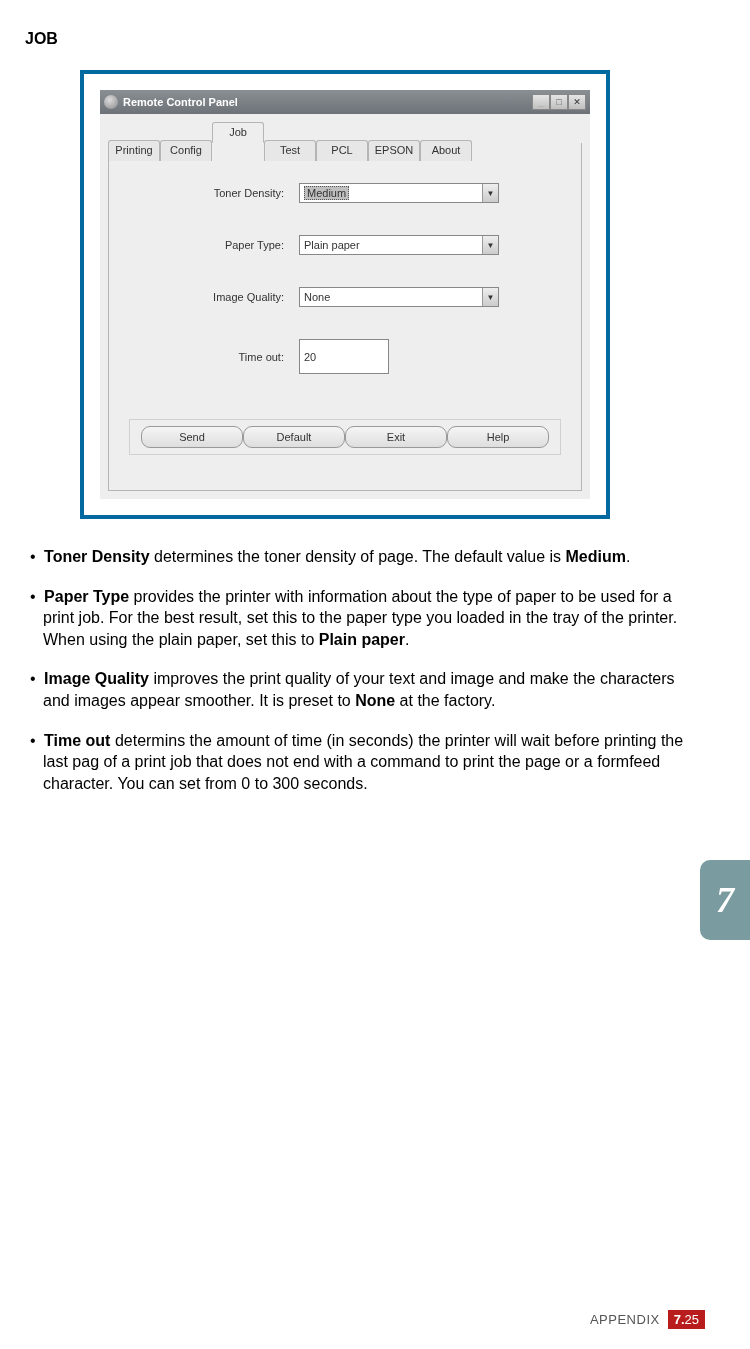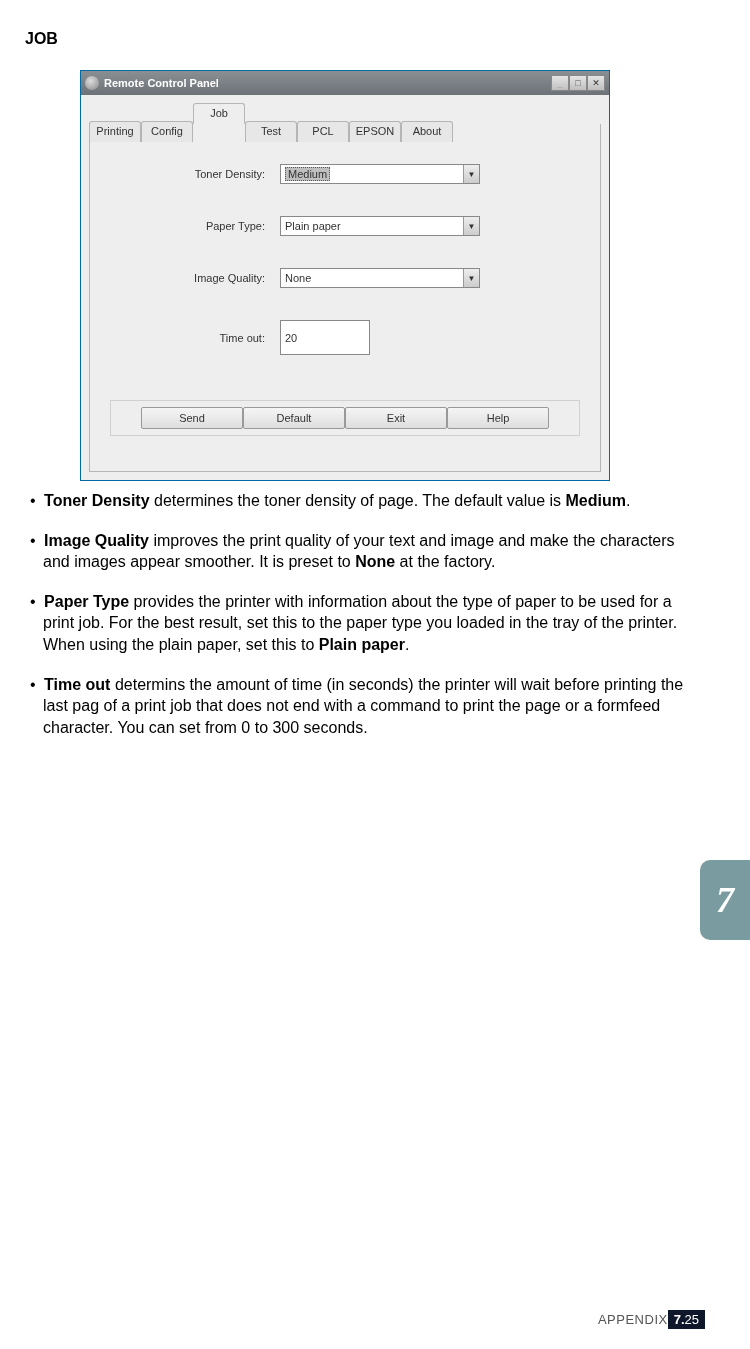--- a/index.html
+++ b/index.html
@@ -28,24 +28,24 @@
     .section-heading {
       font-weight: bold;
       margin: 30px 0 22px 0;
     }
     .intro-text {
       margin-bottom: 20px;
       line-height: 1.35;
     }
     
     .win-wrapper {
-      margin: 0 0 9px 55px;
+      margin: 0 0 27px 55px;
       width: 530px;
-      border: 1px solid #0369a1;
-      padding: 0;
+      border: 4px solid #0369a1;
+      padding: 16px;
       background: #fff;
     }
     .titlebar {
       background: linear-gradient(to bottom, #8a8f94, #6d7278);
       height: 24px;
       display: flex;
       align-items: center;
       padding: 0 4px;
       color: #fff;
       font-size: 11px;
@@ -179,21 +179,21 @@
       justify-content: center;
       gap: 0;
     }
     .btn {
       font-family: Tahoma, sans-serif;
       font-size: 11px;
       width: 102px;
       height: 22px;
       background: linear-gradient(to bottom, #f5f5f5, #dedede);
       border: 1px solid #999;
-      border-radius: 2px;
+      border-radius: 9px;
       text-align: center;
       line-height: 20px;
       color: #333;
     }
     
     .chapter-tab {
       position: absolute;
       right: 0;
       top: 860px;
       width: 50px;
@@ -209,29 +209,30 @@
       justify-content: center;
       border-radius: 10px 0 0 10px;
     }
     
     .page-footer {
       position: absolute;
       bottom: 20px;
       right: 45px;
       display: flex;
       align-items: center;
+      gap: 8px;
     }
     .footer-appendix {
       font-variant: small-caps;
       font-size: 13px;
       letter-spacing: 0.5px;
       color: #555;
     }
     .footer-box {
-      background: #0f172a;
+      background: #b91c1c;
       color: #fff;
       padding: 2px 6px;
       font-size: 13px;
       font-weight: bold;
     }
     .footer-box .chap { font-weight: bold; }
     .footer-box .pg { color: #fff; font-weight: normal; }
     .bold { font-weight: bold; }
   </style>
 </head>
@@ -298,25 +299,25 @@
         </div>
       </div>
     </div>
   </div>
 
   <div class="bullet-item">
     <span class="bold">Toner Density</span><span> determines the toner density of page. The default value is </span><span class="bold">Medium</span><span>.</span>
   </div>
 
   <div class="bullet-item">
+    <span class="bold">Paper Type</span><span> provides the printer with information about the type of paper to be used for a print job. For the best result, set this to the paper type you loaded in the tray of the printer. When using the plain paper, set this to </span><span class="bold">Plain paper</span><span>.</span>
+  </div>
+
+  <div class="bullet-item">
     <span class="bold">Image Quality</span><span> improves the print quality of your text and image and make the characters and images appear smoother. It is preset to </span><span class="bold">None</span><span> at the factory.</span>
-  </div>
-
-  <div class="bullet-item">
-    <span class="bold">Paper Type</span><span> provides the printer with information about the type of paper to be used for a print job. For the best result, set this to the paper type you loaded in the tray of the printer. When using the plain paper, set this to </span><span class="bold">Plain paper</span><span>.</span>
   </div>
 
   <div class="bullet-item">
     <span class="bold">Time out</span><span> determins the amount of time (in seconds) the printer will wait before printing the last pag of a print job that does not end with a command to print the page or a formfeed character. You can set from 0 to 300 seconds.</span>
   </div>
 </div>
 
 <div class="chapter-tab">7</div>
 
 <div class="page-footer">

